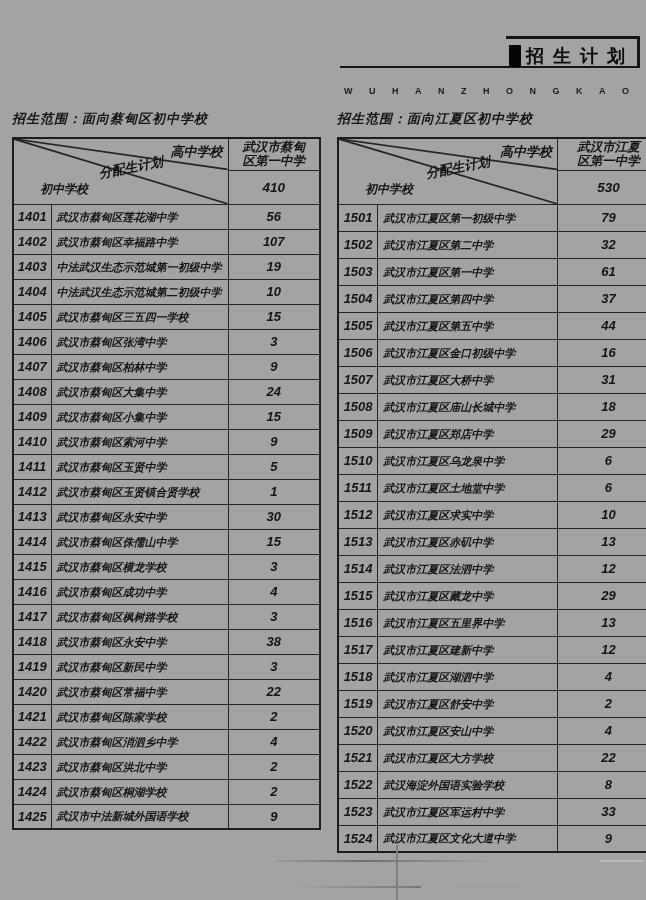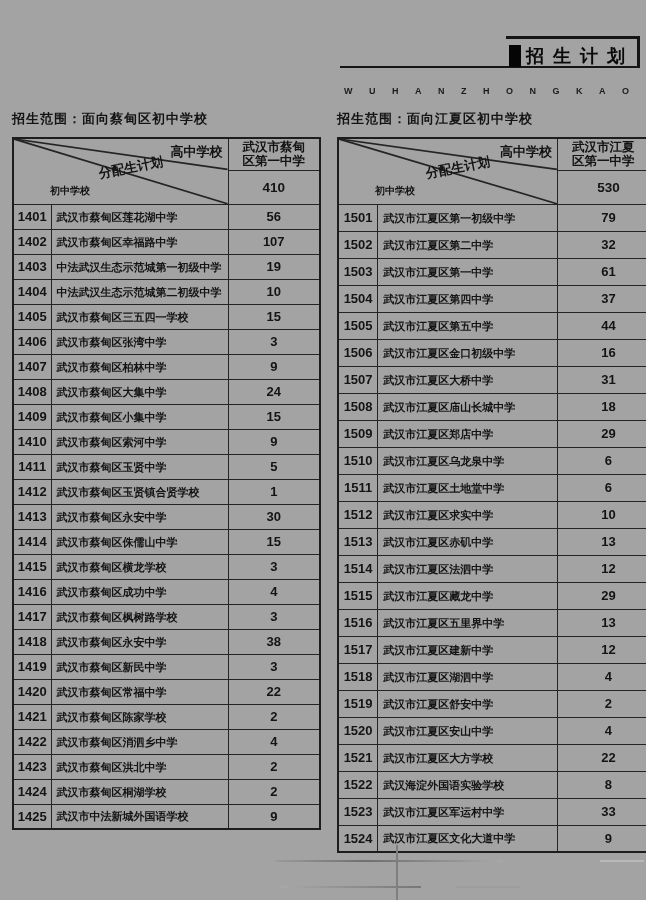--- a/index.html
+++ b/index.html
@@ -15,39 +15,39 @@
   .brand-rule      { position:absolute; left:340px; top:66px; width:300px; height:2px; background:#151515; }
   .brand-box-top   { position:absolute; left:506px; top:36px; width:134px; height:3px; background:#151515; }
   .brand-box-right { position:absolute; left:637px; top:36px; width:3px; height:32px; background:#151515; }
   .brand-square    { position:absolute; left:509px; top:45px; width:12px; height:22px; background:#050505; }
   .brand-title     { position:absolute; left:526px; top:44px; font-size:18px; font-weight:bold;
                      letter-spacing:9px; white-space:nowrap; color:#0a0a0a; }
   .brand-letters   { position:absolute; left:344px; top:86px; font-size:9px; font-weight:bold;
                      letter-spacing:16.5px; white-space:nowrap; color:#1b1b1b; }
 
   
-  .tbl-section { position:absolute; top:110px; }
+  .tbl-section { position:absolute; top:110px;font-style:italic; }
   .t-left  { left:12px;  width:307px; }
   .t-right { left:337px; width:324px; }
   .scope-title { font-size:13px; font-weight:bold; margin-bottom:9px; letter-spacing:1px; white-space:nowrap; }
 
   table { border-collapse:collapse; width:100%; table-layout:fixed; }
   td { border:1.6px solid #242424; font-weight:bold; overflow:hidden; }
   table { border:2.4px solid #1d1d1d; }
 
   
   td.diag { position:relative; padding:0; }
   .t-left  td.diag { height:64px; }
   .t-right td.diag { height:64px; }
   .diag svg { position:absolute; inset:0; width:100%; height:100%; }
   .c-top { position:absolute; top:4px;  right:5px;  font-size:13px; font-weight:bold; }
   .c-mid { position:absolute; left:40%; top:40%; font-size:13px; font-weight:bold;
            transform:rotate(-11deg); transform-origin:left center; white-space:nowrap; }
-  .c-bot { position:absolute; left:36px; bottom:6px; font-size:10px; font-weight:bold; }
-  td.hs    { height:30px; font-size:12.5px; vertical-align:middle; padding:1px 14px; line-height:1.15; }
+  .c-bot { position:absolute; left:26px; bottom:6px; font-size:12px; font-weight:bold; }
+  td.hs    { height:30px; font-size:12.5px; text-align:center; vertical-align:middle; padding:1px 14px; line-height:1.15; }
   td.total { height:34px; font-size:13.5px; text-align:center; vertical-align:middle; }
 
   
   td.c-code { text-align:center; font-size:13px; vertical-align:middle; padding:1px 0; }
   td.c-name { text-align:left; font-size:11px; vertical-align:middle; padding:2px 3px 2px 5px;
               line-height:1.3; word-break:break-all; }
   td.c-val  { text-align:center; font-size:13px; vertical-align:middle; }
   .t-left  tbody td { height:25px; }
   .t-right tbody td { height:27px; }
 

